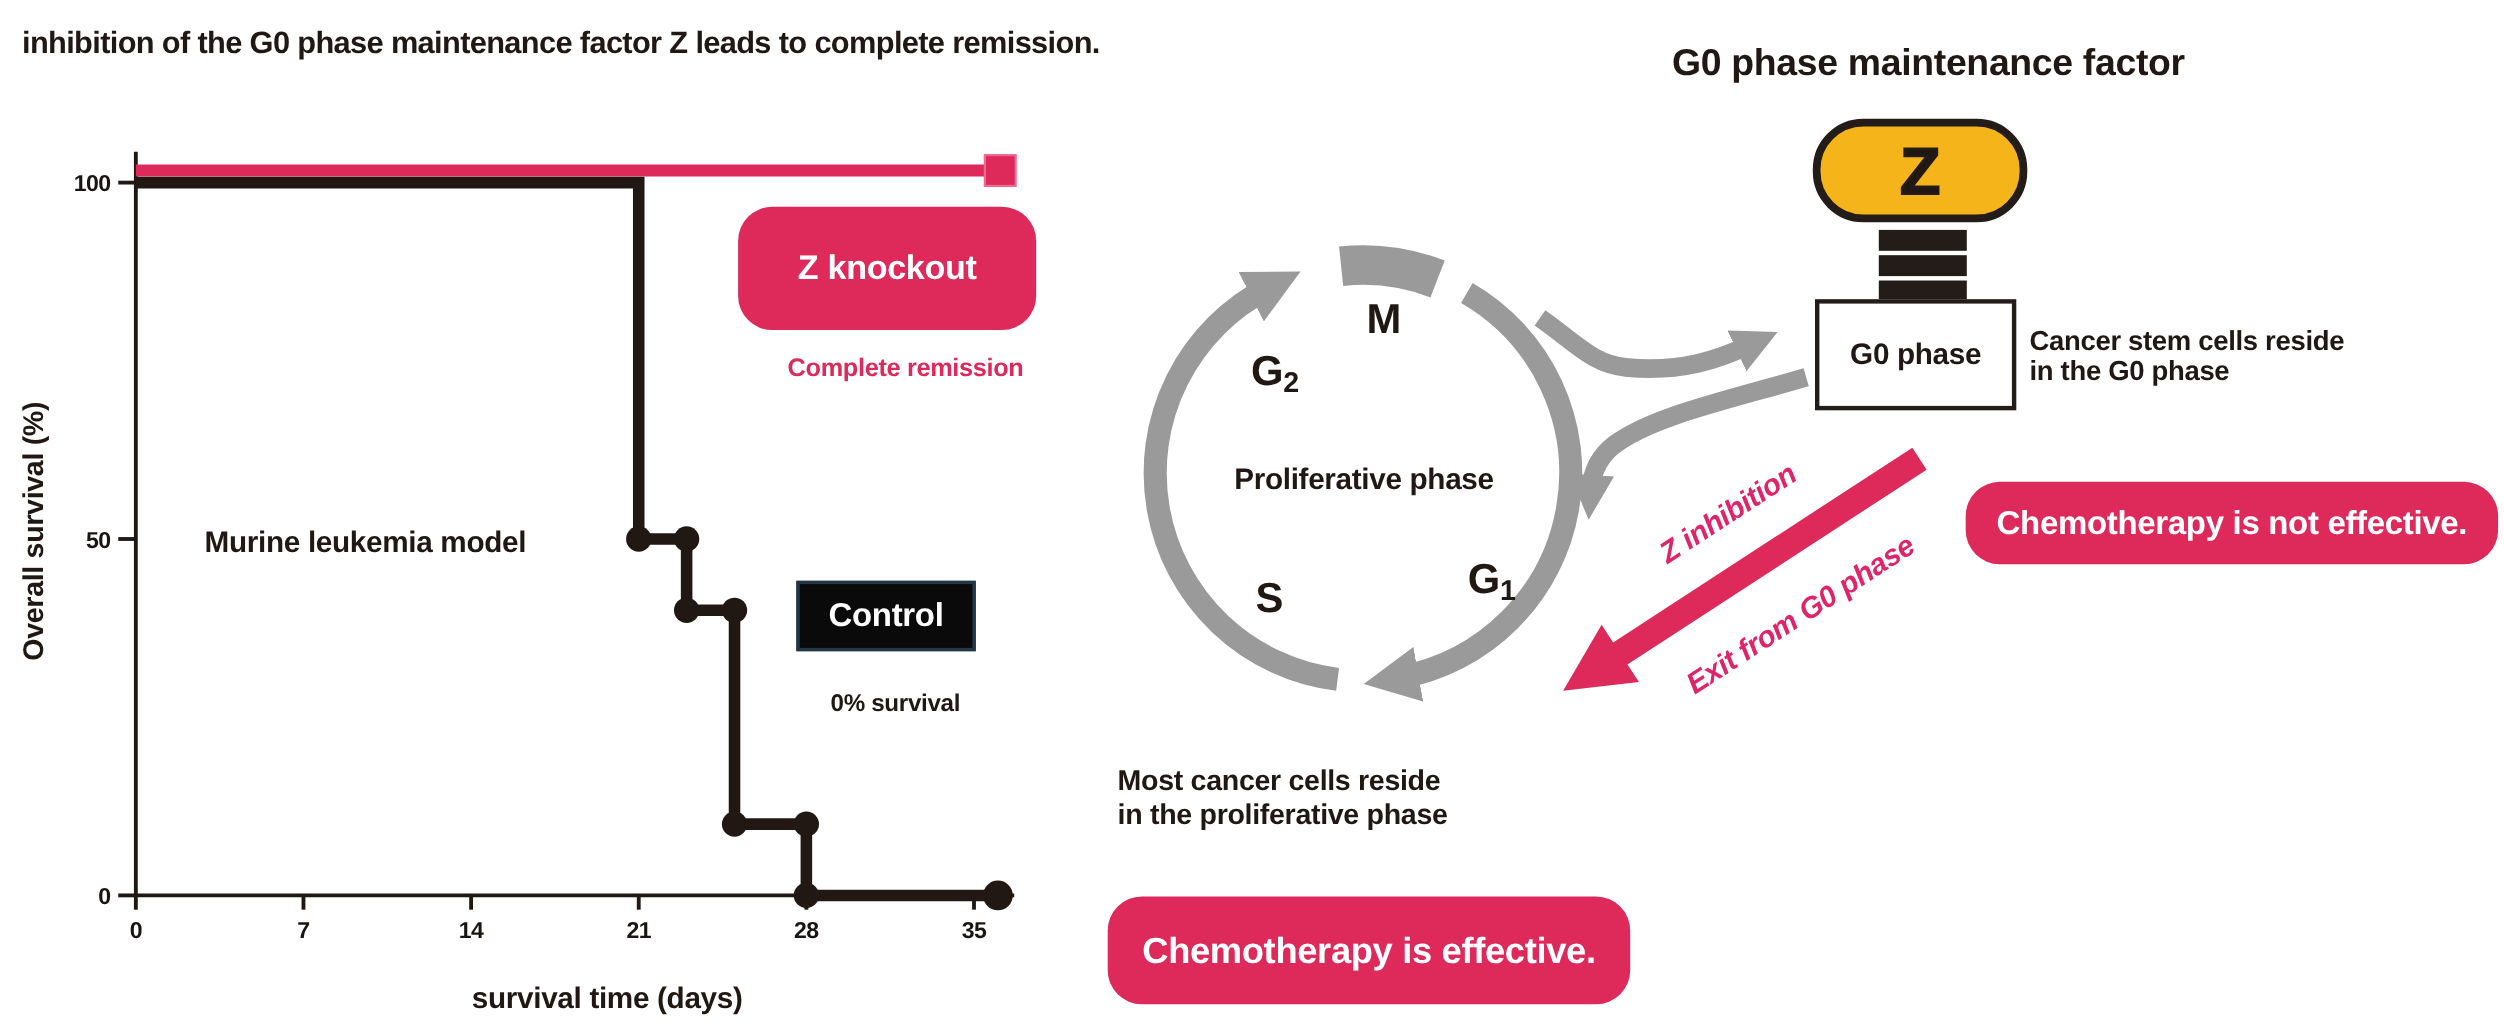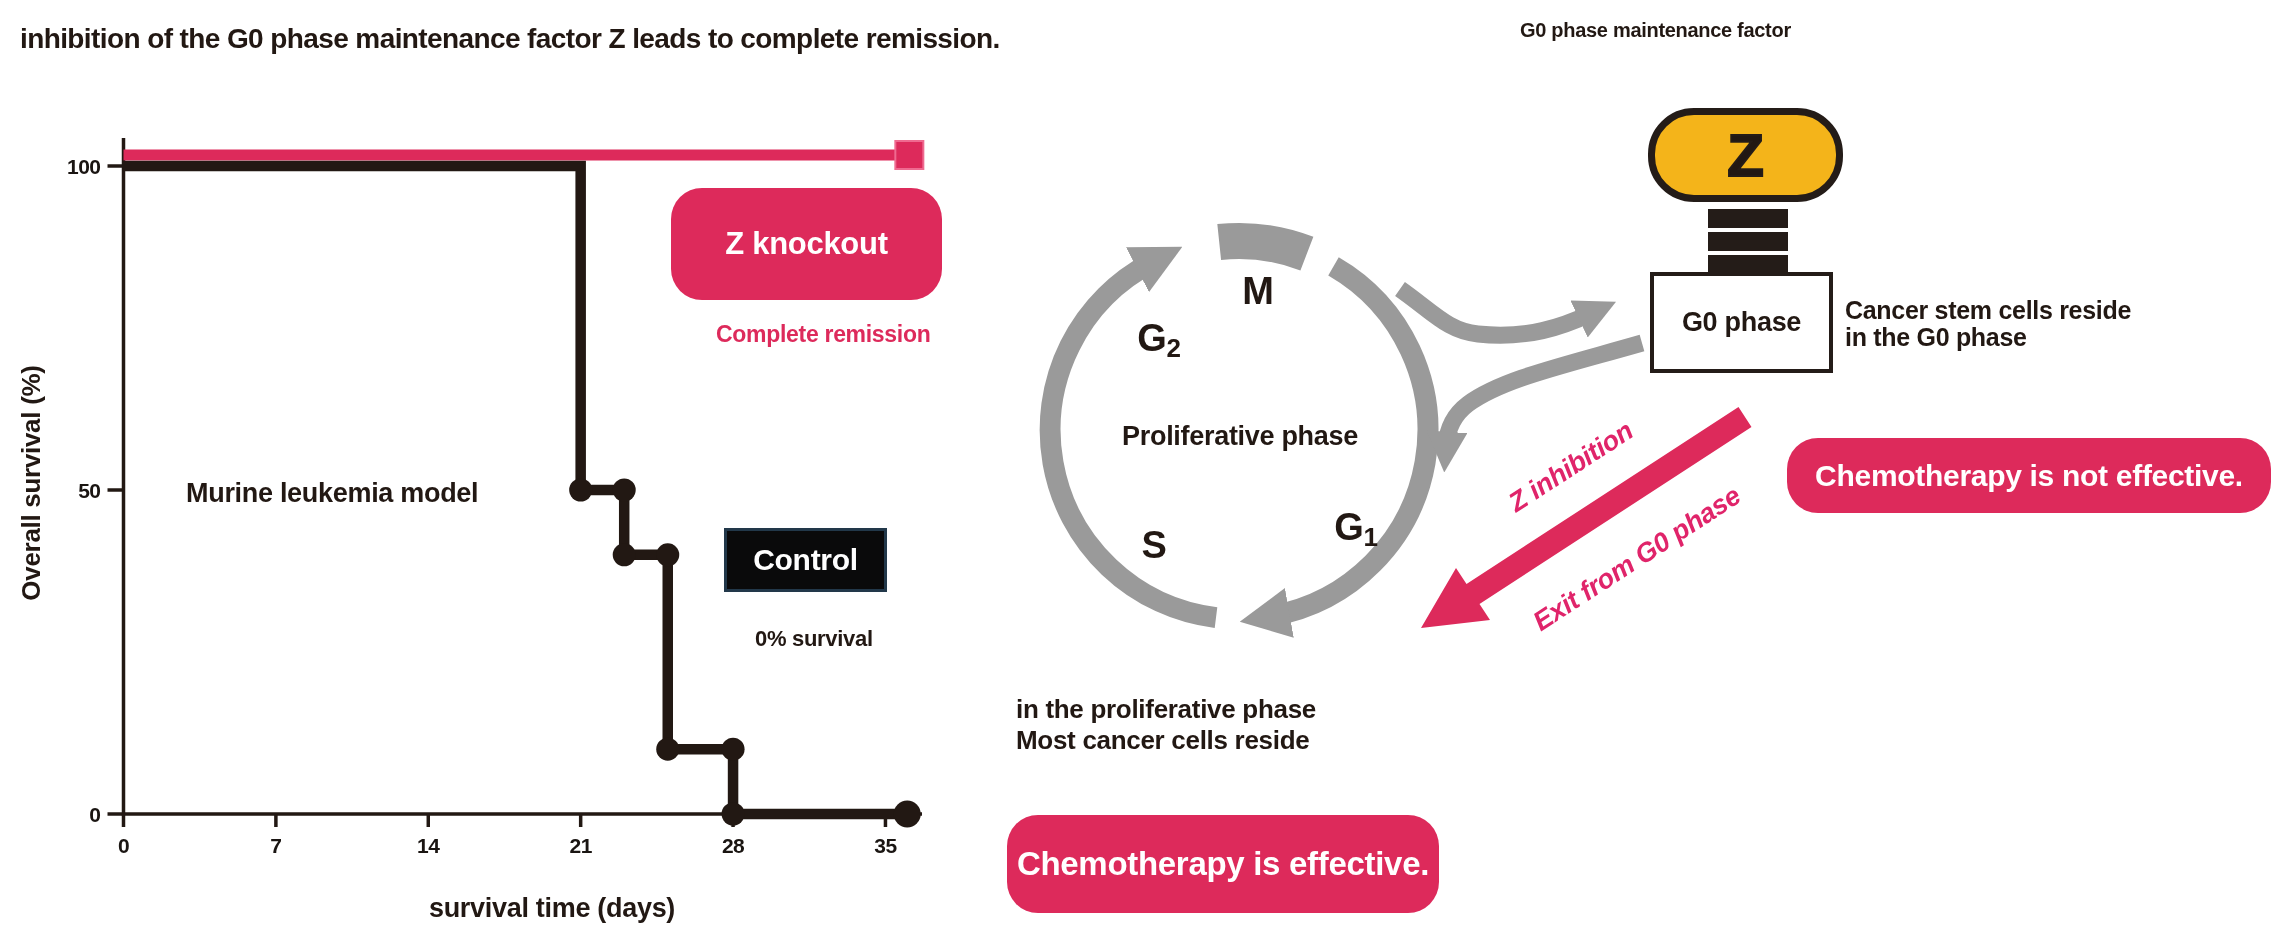--- a/index.html
+++ b/index.html
@@ -103,27 +103,27 @@
   <div class="ctlbox">Control</div>
   <div class="abs b" style="left:755px;top:626px;font-size:22px;">0% survival</div>
 
   <div class="ctr b" style="left:1258px;top:291px;font-size:38px;">M</div>
   <div class="ctr b" style="left:1159px;top:340px;font-size:38px;"><span>G</span><span class="subnum">2</span></div>
   <div class="ctr b" style="left:1154px;top:545px;font-size:38px;">S</div>
   <div class="ctr b" style="left:1356px;top:529px;font-size:38px;"><span>G</span><span class="subnum">1</span></div>
   <div class="ctr b" style="left:1240px;top:436px;font-size:27px;">Proliferative phase</div>
 
   <div class="abs note" style="left:1016px;top:694px;font-size:26px;line-height:31px;">
+    <div>Most cancer cells reside</div>
     <div>in the proliferative phase</div>
-    <div>Most cancer cells reside</div>
   </div>
 
-  <div class="banner" style="left:1007px;top:815px;width:432px;height:98px;font-size:33px;">Chemotherapy is effective.</div>
+  <div class="banner" style="left:1007px;top:815px;width:475px;height:98px;font-size:33px;">Chemotherapy is effective.</div>
 
-  <div class="abs b" style="left:1520px;top:19px;font-size:20px;">G0 phase maintenance factor</div>
+  <div class="abs b" style="left:1520px;top:38px;font-size:34px;">G0 phase maintenance factor</div>
 
   <div class="zbadge">
     <span>Z</span>
   </div>
   <div class="cbar" style="top:209px;"></div>
   <div class="cbar" style="top:232px;"></div>
   <div class="cbar" style="top:255px;"></div>
   <div class="g0box">G0 phase</div>
 
   <div class="abs note" style="left:1845px;top:297px;font-size:25px;line-height:27px;">

